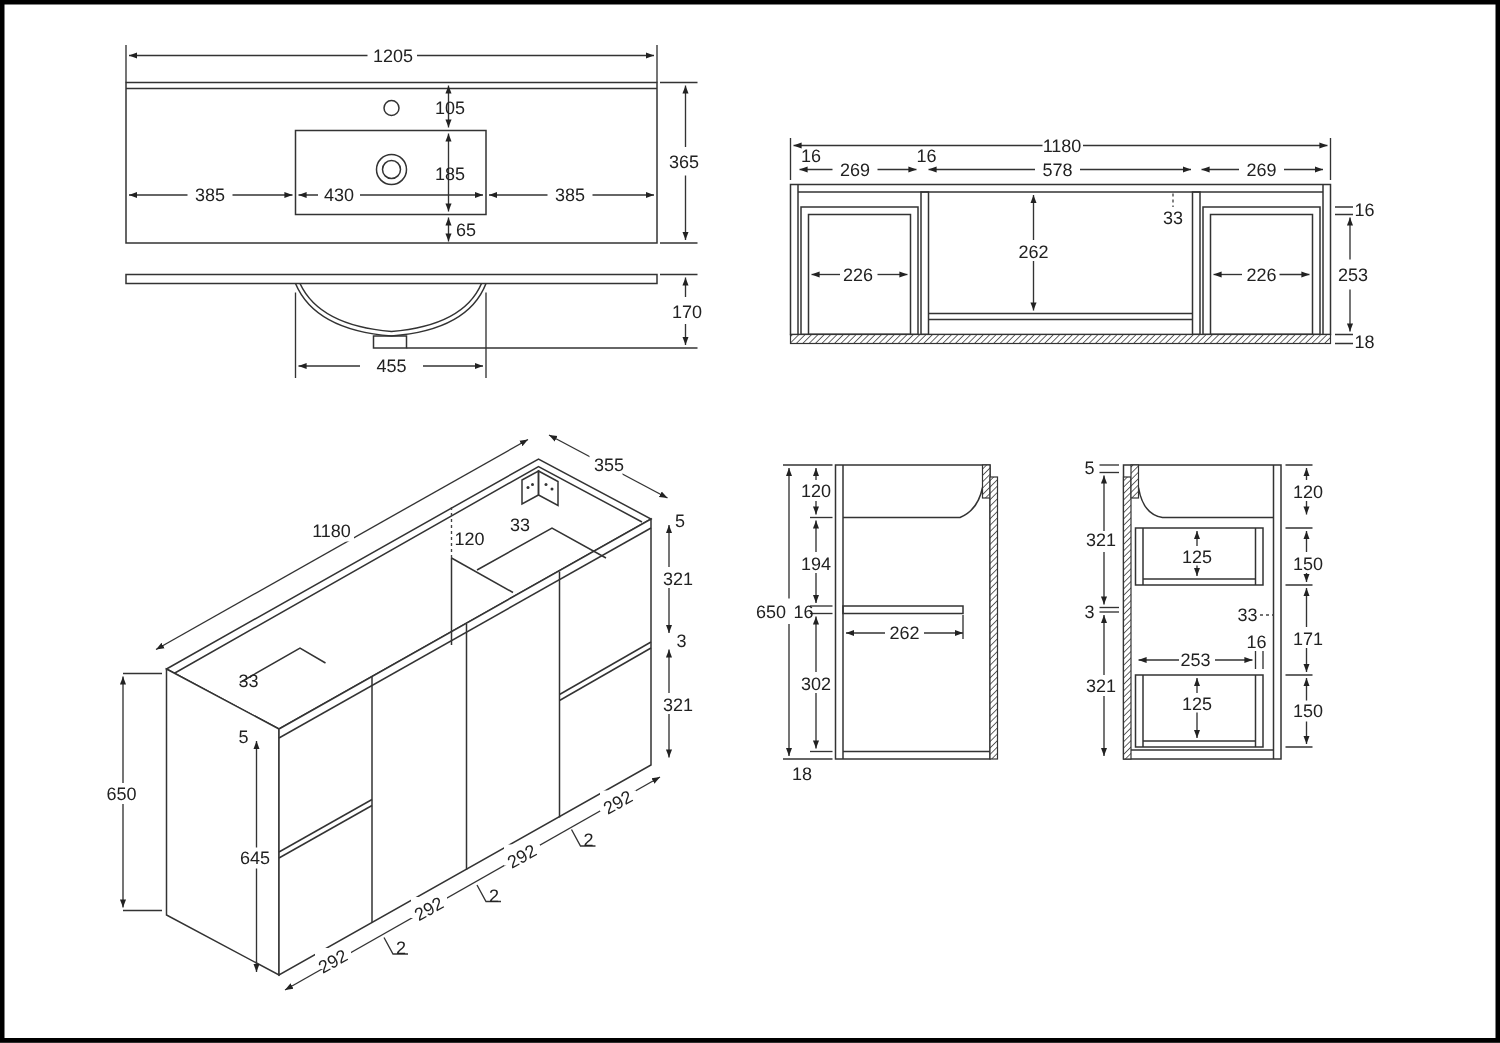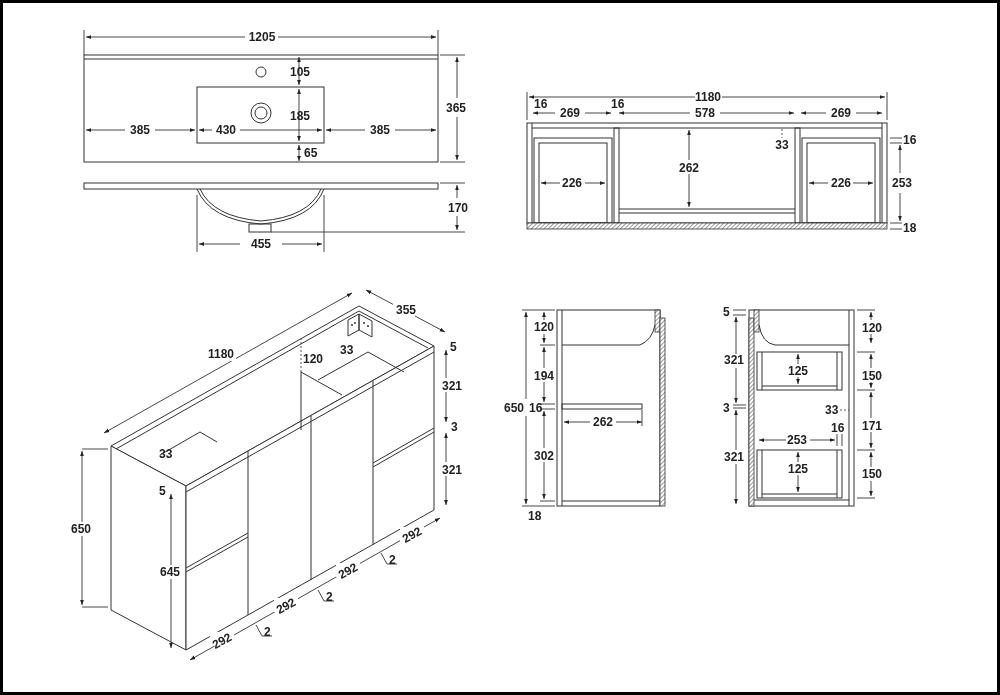--- a/index.html
+++ b/index.html
@@ -1,18 +1,18 @@
 <!DOCTYPE html>
 <html><head>
 <meta charset="utf-8">
 <style>
   html, body { margin: 0; padding: 0; background: #000; }
   #frame {
     position: relative; width: 1000px; height: 695px; box-sizing: border-box;
-    background: #000; padding: 3px; font-weight: bold;
+    background: #000; padding: 3px;
   }
   #sheet { width: 994px; height: 689px; background: #fff; position: relative; }
   svg { position: absolute; left: 0; top: 0; }
   .ln { stroke: #333; stroke-width: 1; fill: none; }
   .dim { stroke: #333; stroke-width: 0.9; fill: none; }
   .dash { stroke: #444; stroke-width: 0.9; fill: none; stroke-dasharray: 2 2; }
   .txt { font-family: "Liberation Sans", sans-serif; font-size: 12px; fill: #222; }
   .hatch { fill: url(#hatch); stroke: #333; stroke-width: 0.8; }
   .panel { fill: #fff; stroke: #333; stroke-width: 1; }
 </style>

